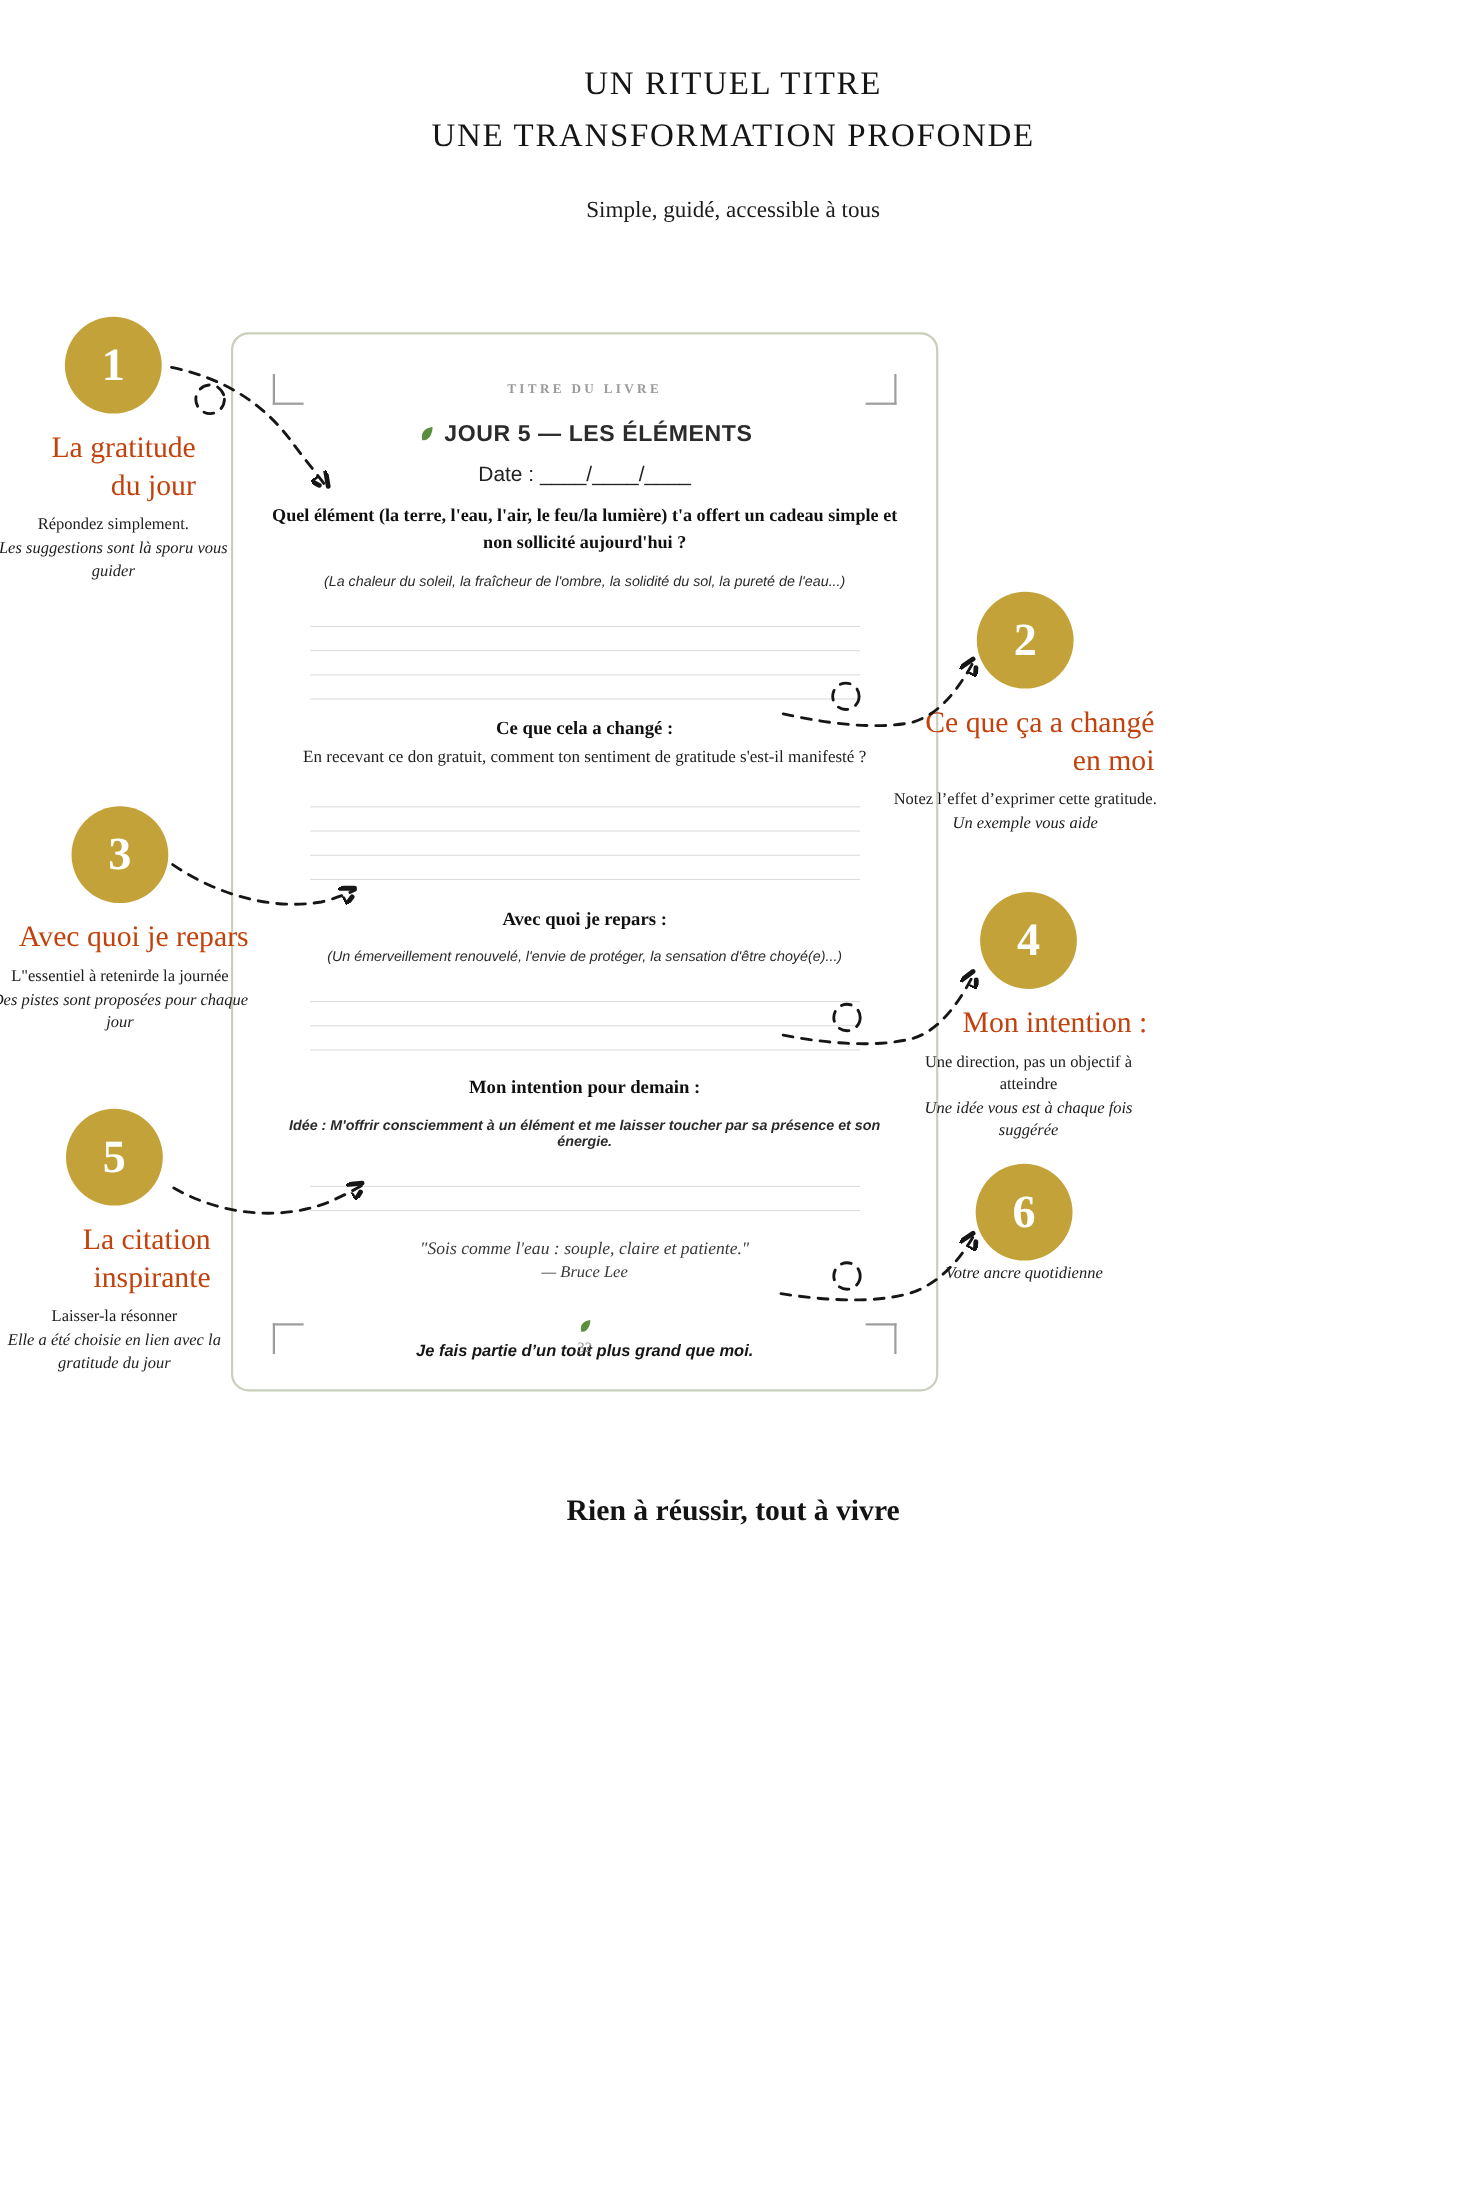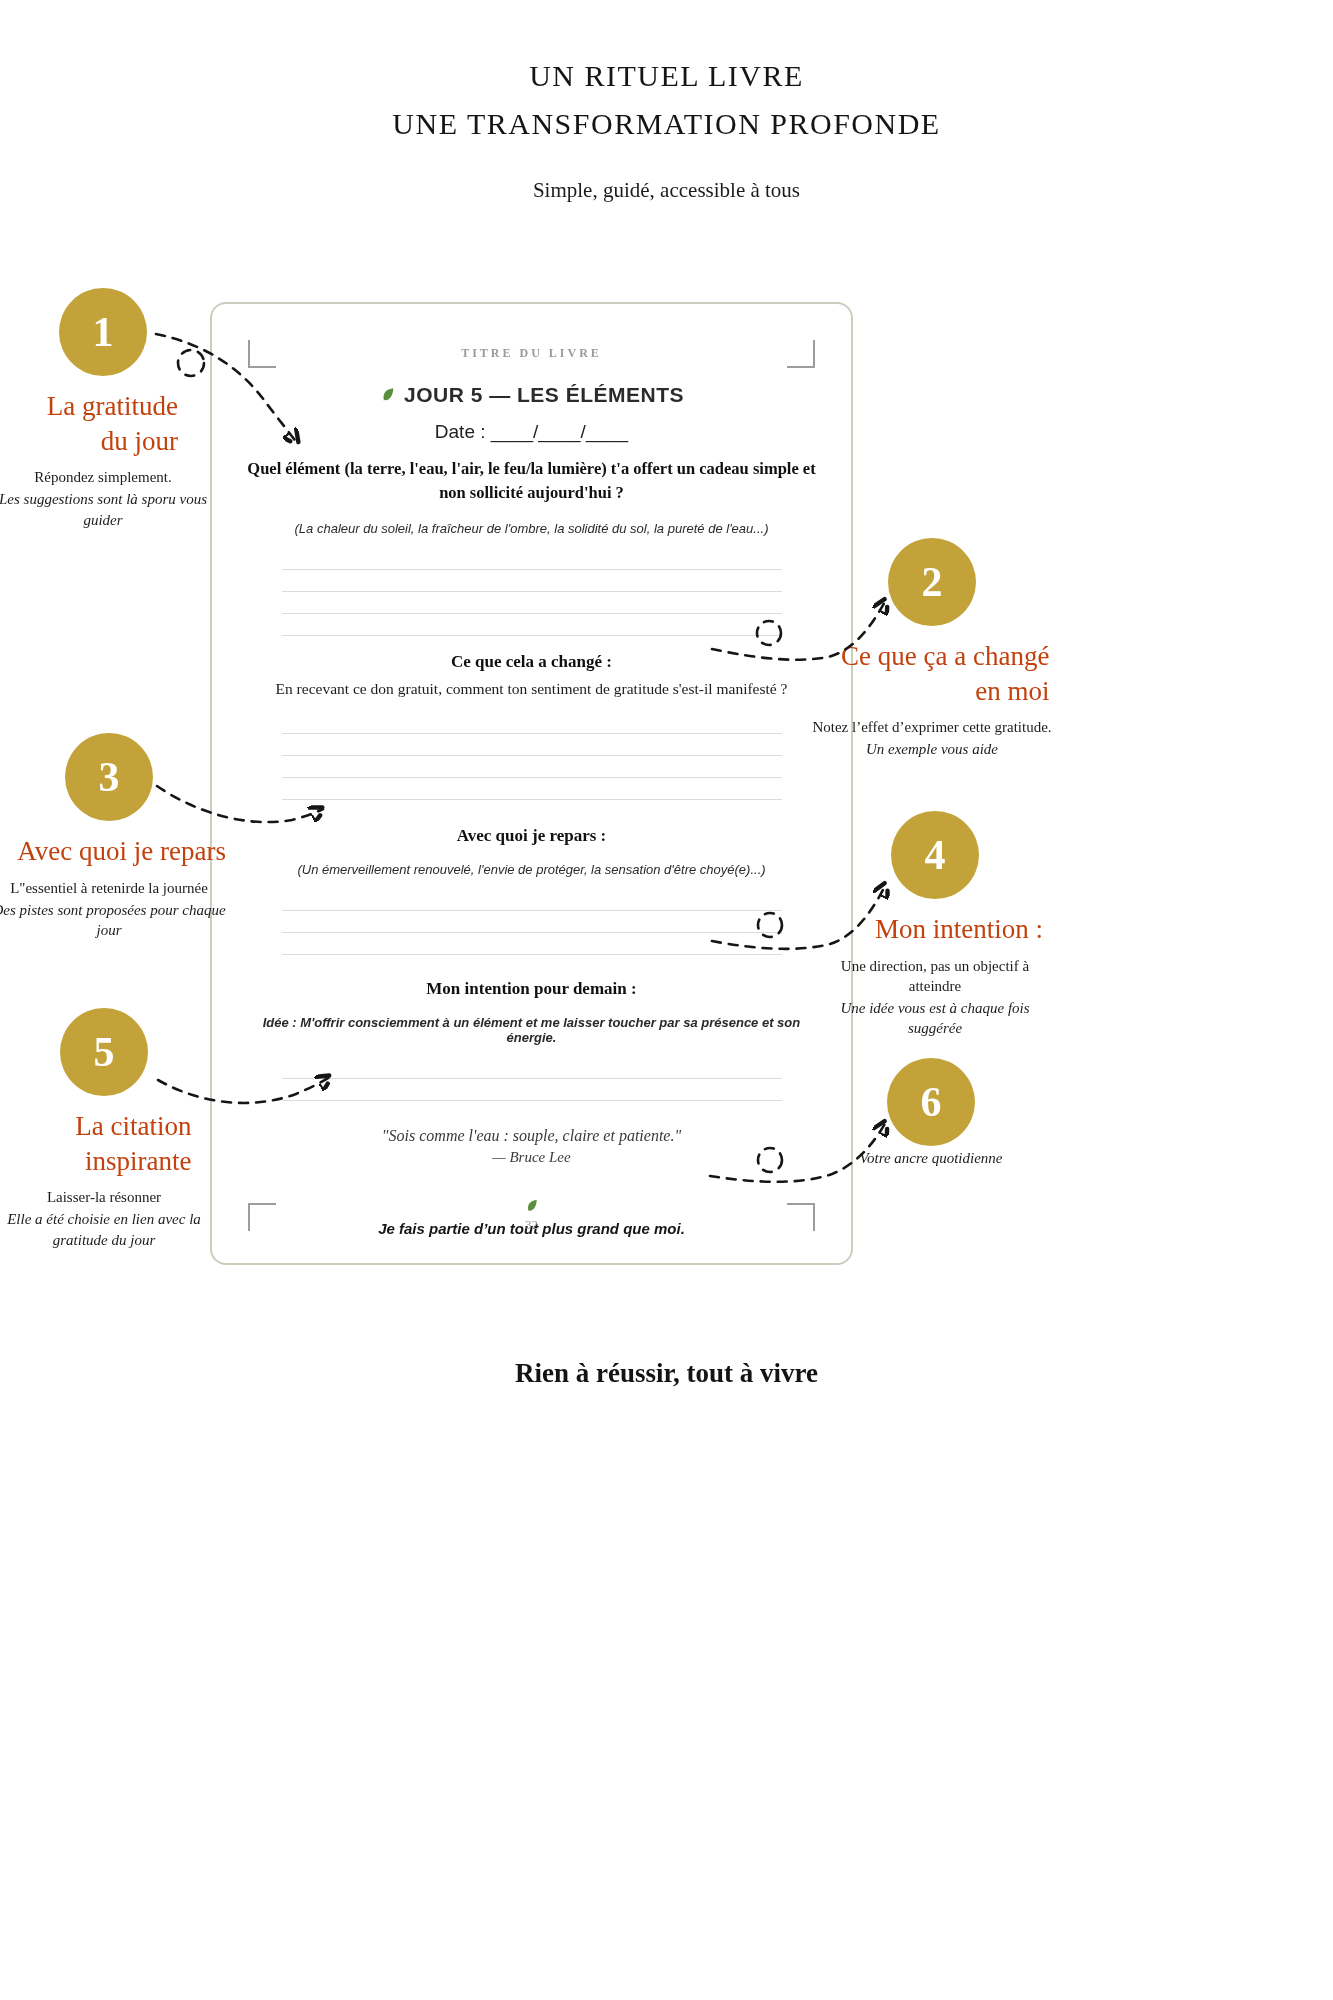--- a/index.html
+++ b/index.html
@@ -62,21 +62,21 @@
   
   .arrows{position:absolute;left:0;top:0;width:1333px;height:2000px;pointer-events:none;z-index:5;}
   .arrows path,.arrows circle{fill:none;stroke:#161616;stroke-width:2.6;stroke-linecap:round;stroke-dasharray:9 8;}
 </style>
 </head>
 <body>
 
 <div class="page" data-name="promo-page">
 
   <div class="header" data-name="page-header">
-    <div class="title-line" data-name="main-title-line1">UN RITUEL LIVRE</div>
+    <div class="title-line" data-name="main-title-line1">UN RITUEL TITRE</div>
     <div class="title-line" data-name="main-title-line2">UNE TRANSFORMATION PROFONDE</div>
   </div>
   <div class="subtitle" data-name="subtitle">Simple, guidé, accessible à tous</div>
 
   <div class="journal" data-name="journal-page-card" style="border-color: rgb(201, 207, 189);">
     <div class="corner tl" data-name="frame-corner-top-left"></div>
     <div class="corner tr" data-name="frame-corner-top-right"></div>
     <div class="corner bl" data-name="frame-corner-bottom-left"></div>
     <div class="corner br" data-name="frame-corner-bottom-right"></div>
 

